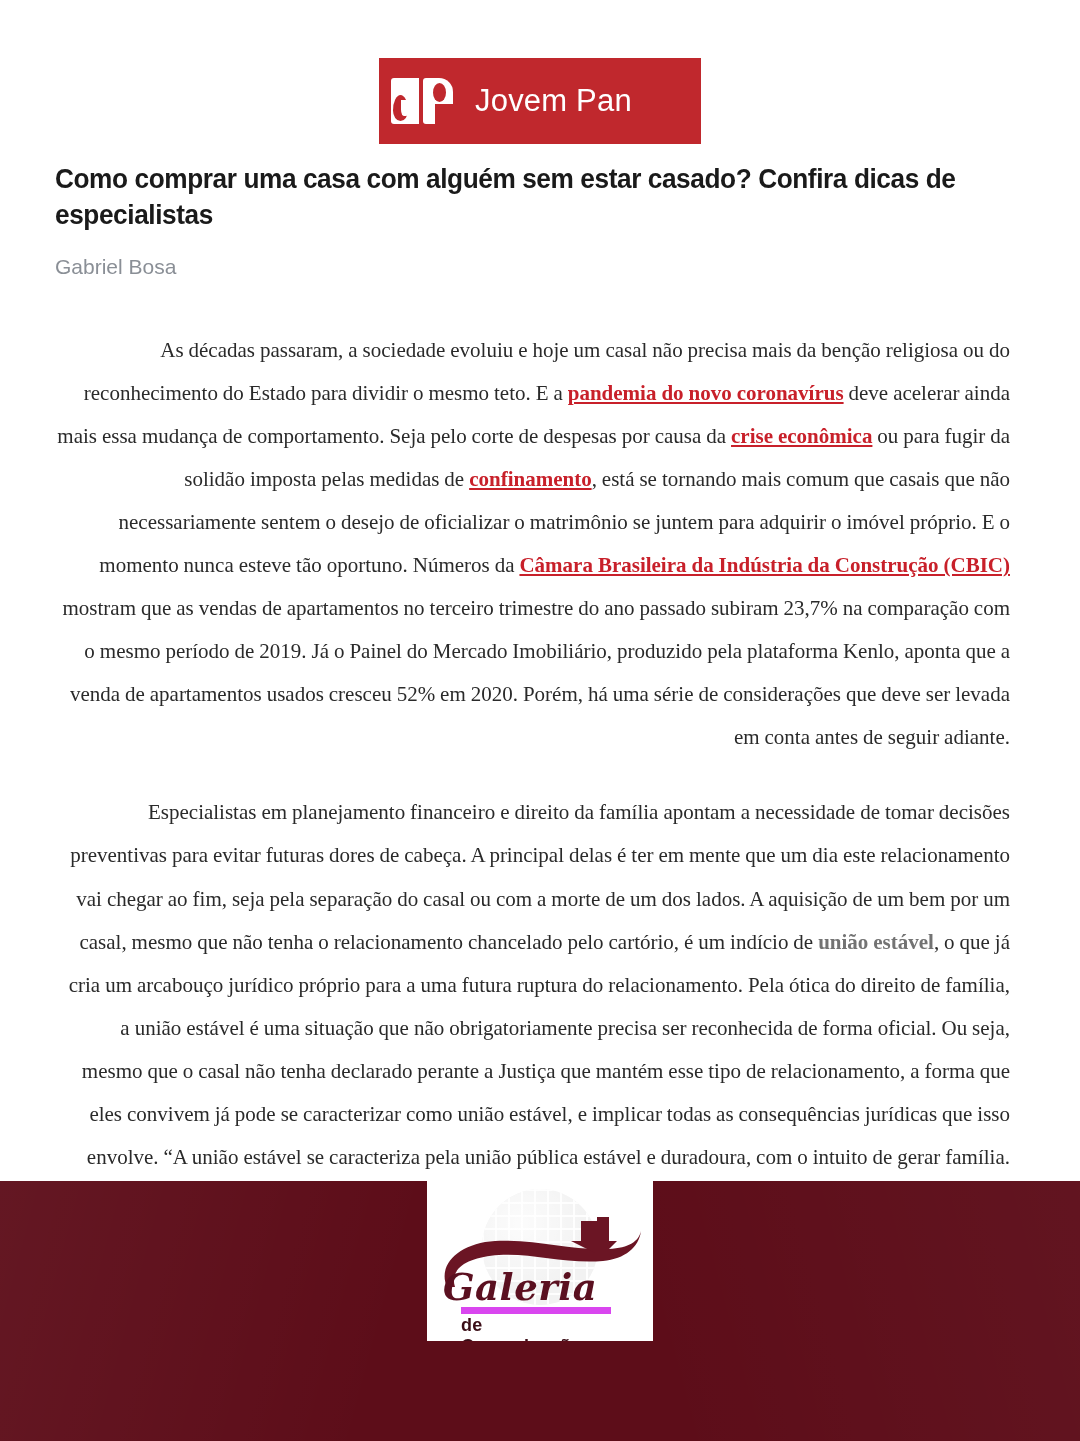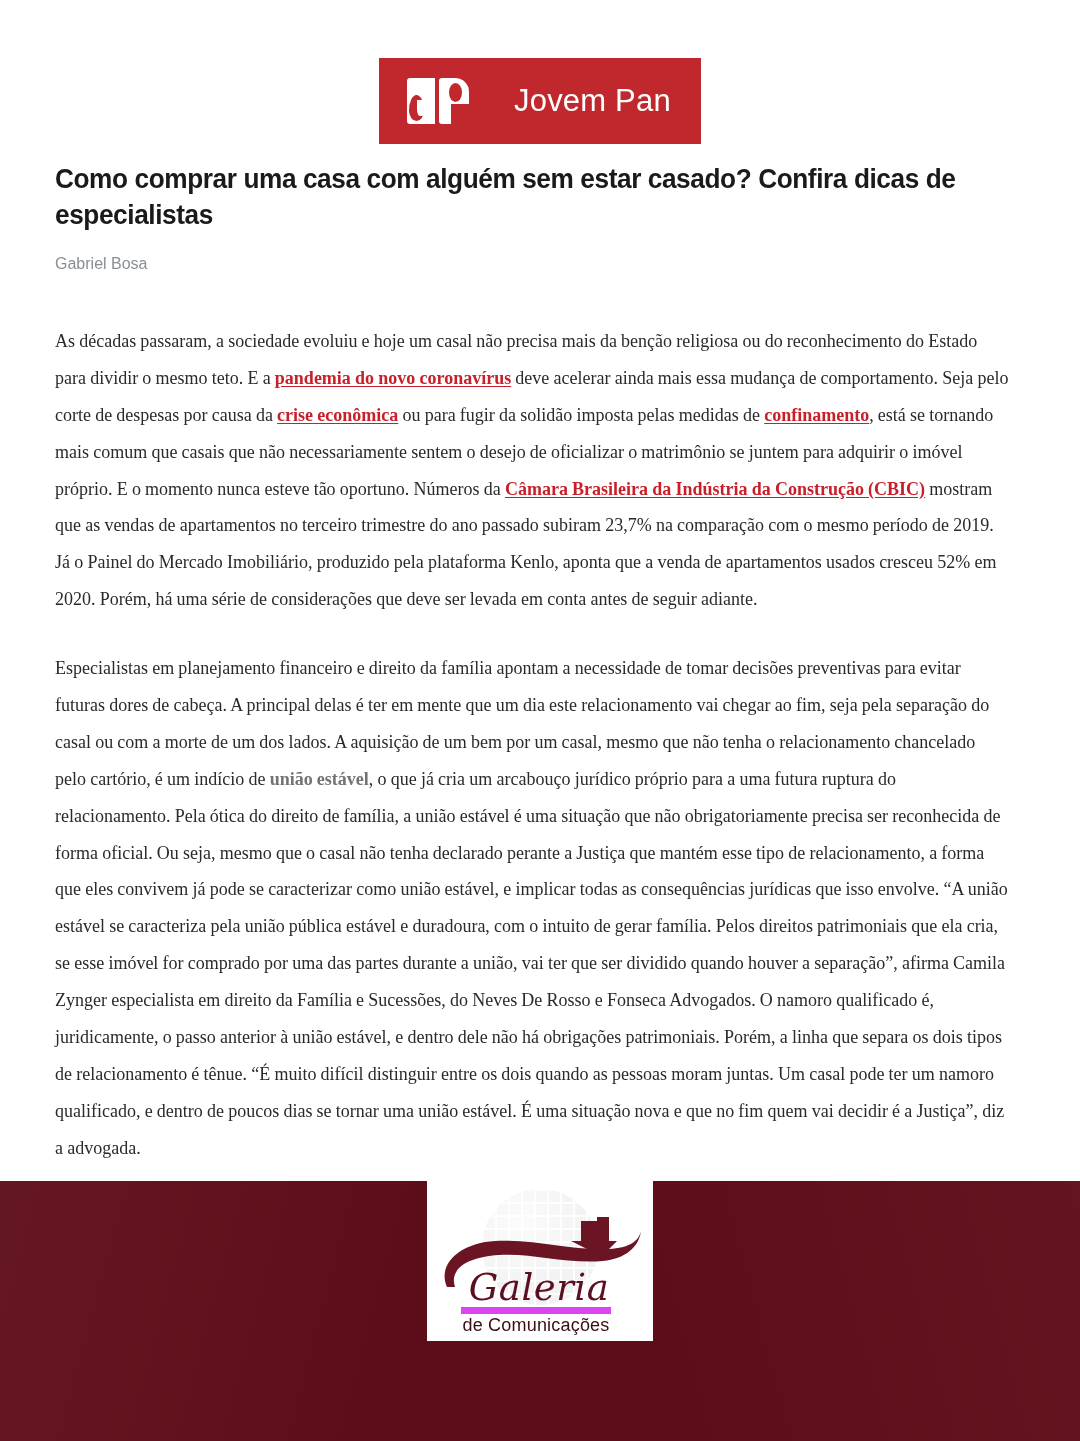--- a/index.html
+++ b/index.html
@@ -31,23 +31,22 @@
     width: 1080px;
     display: flex;
     justify-content: center;
   }
   .masthead {
     width: 322px;
     height: 86px;
     background: #c0282d;
     display: flex;
     align-items: center;
-    padding-left: 28px;
+    padding-left: 12px;
     box-sizing: border-box;
-    gap: 23px;
   }
   .jp-mark {
     width: 64px;
     height: 46px;
     position: relative;
     flex: none;
     margin-right: 20px;
   }
   
   .jp-mark .glyph-j {
@@ -126,38 +125,38 @@
     line-height: 1.28;
     color: #1a1a1a;
     letter-spacing: -0.45px;
     margin: 0 0 20px 0;
     transform: scaleX(0.92);
     transform-origin: left top;
     width: 1035px;
   }
   .byline {
     font-family: "Liberation Sans", "DejaVu Sans", sans-serif;
-    font-size: 16px;
+    font-size: 21px;
     color: #8a8f96;
     font-weight: 400;
     margin: 0;
     padding-top: 2px;
   }
 
   .body-copy {
     margin-top: 50px;
     width: 955px;
   }
   .body-copy p {
     font-family: "Liberation Serif", "DejaVu Serif", serif;
-    font-size: 18px;
+    font-size: 21px;
     line-height: 2.05;
     color: #2a2a2a;
     margin: 0 0 32px 0;
-    text-align: left;
+    text-align: right;
     word-spacing: -0.3px;
   }
   .body-copy p:last-child { margin-bottom: 0; }
 
   a.inline-link {
     color: #c8202a;
     font-weight: bold;
     text-decoration: underline;
     text-underline-offset: 2px;
   }
@@ -224,22 +223,23 @@
     top: 20px;
     width: 214px;
     height: 100px;
     z-index: 3;
   }
   .wordmark {
     position: absolute;
     left: 0;
     top: 88px;
     width: 208px;
-    text-align: center;
+    text-align: left;
     z-index: 4;
+    font-weight: bold;
   }
   .wordmark .brand {
     font-family: "DejaVu Serif", "Liberation Serif", serif;
     font-size: 37px;
     font-style: italic;
     color: #5b1020;
     line-height: 1;
     letter-spacing: 0.5px;
     display: block;
     margin-left: 16px;

